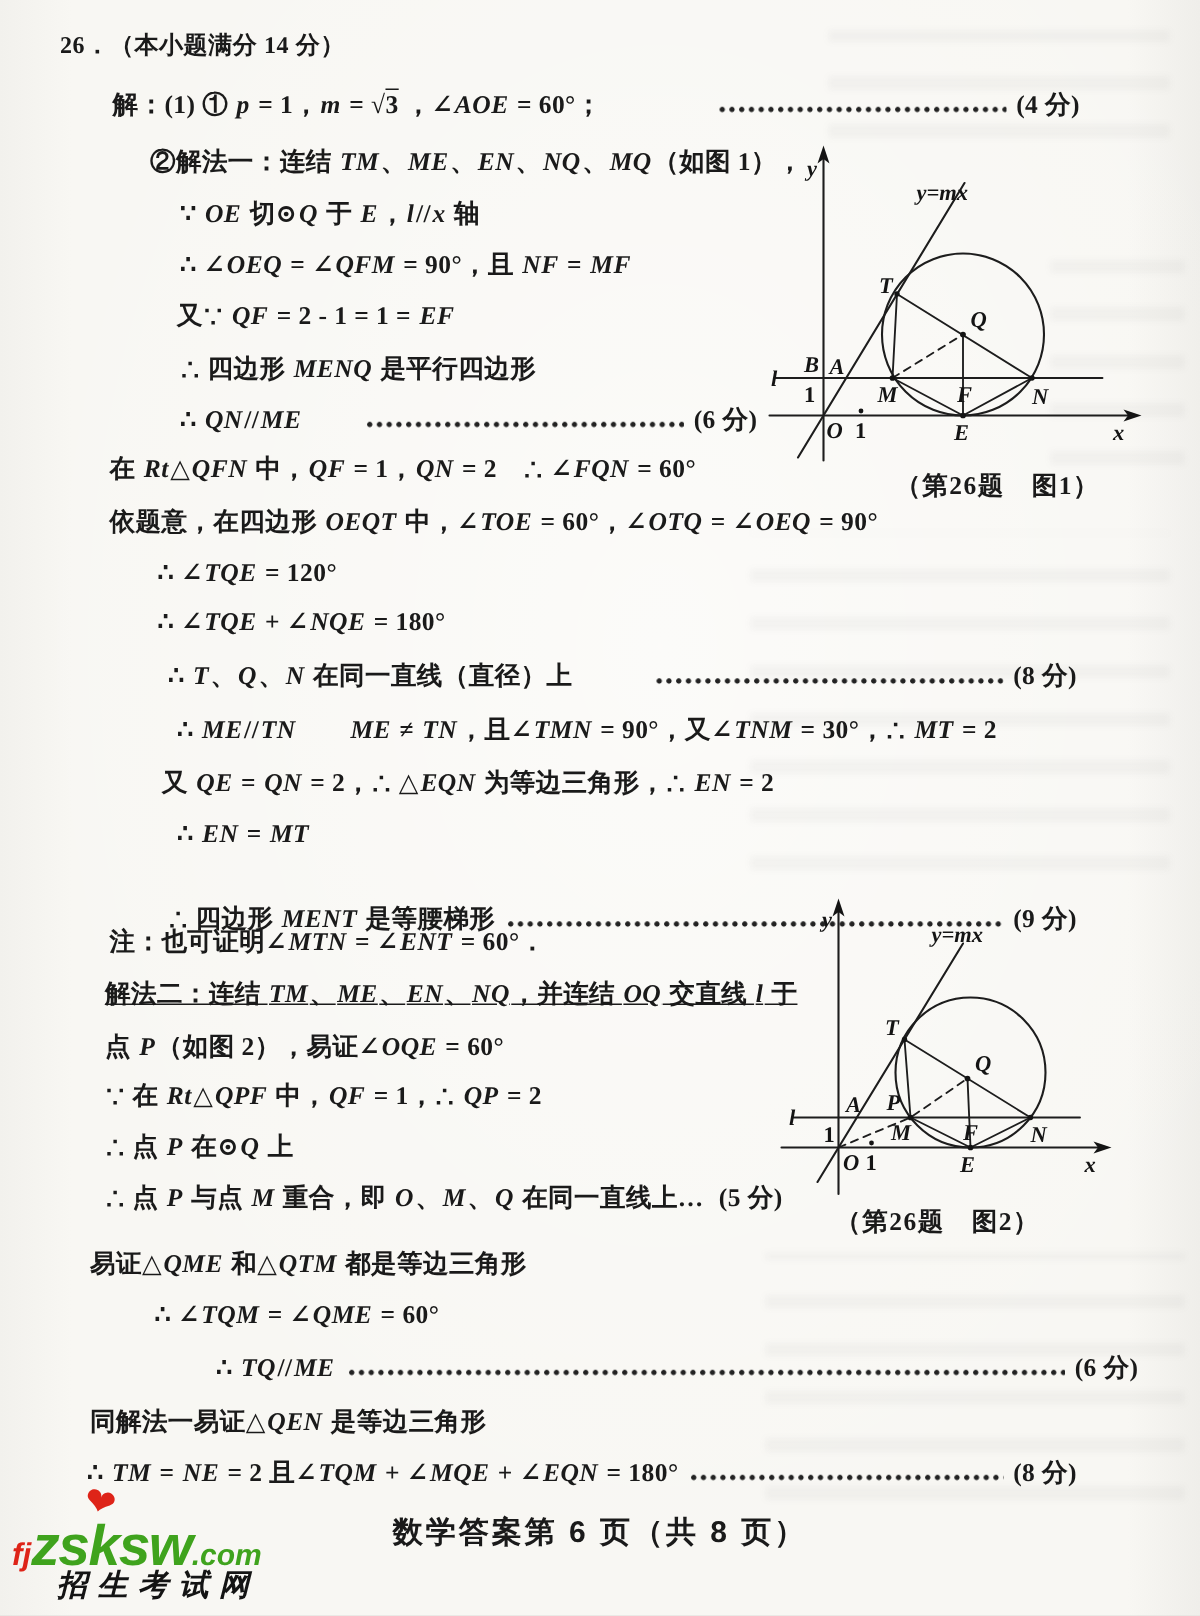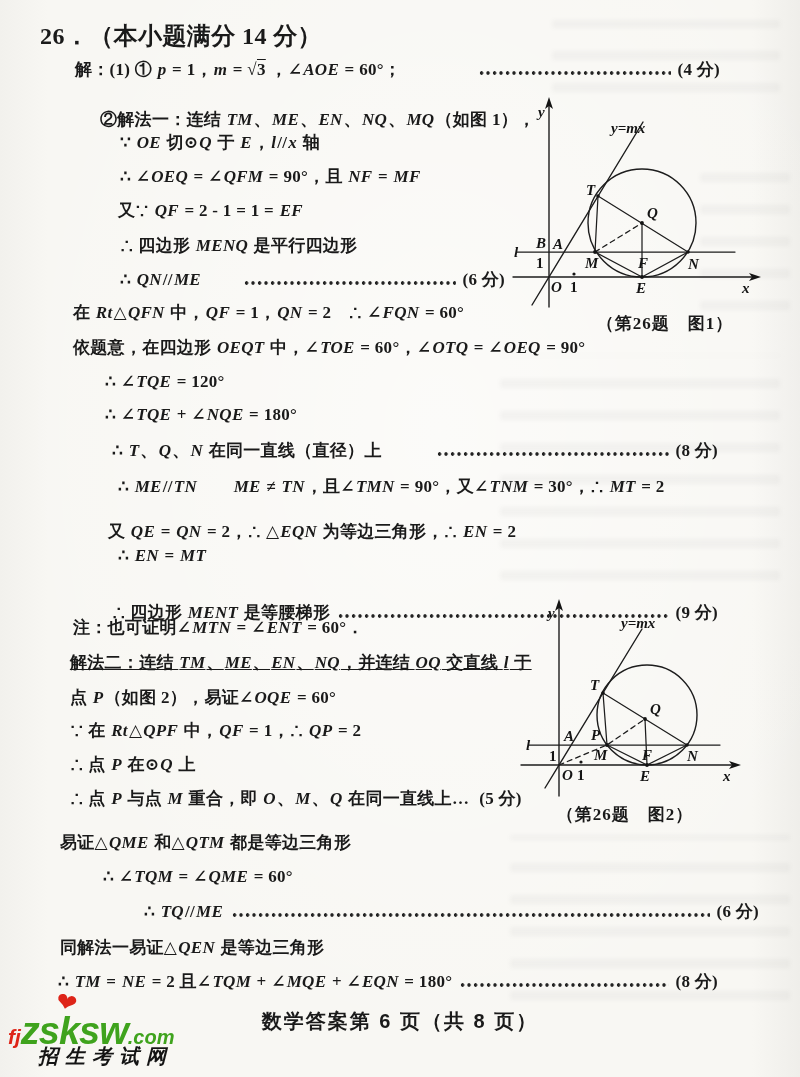--- a/index.html
+++ b/index.html
@@ -7,21 +7,21 @@
     position:relative;width:800px;height:1077px;margin:0 auto;overflow:hidden;
     background:
       radial-gradient(ellipse at 55% 40%, rgba(255,255,255,.5), rgba(0,0,0,0) 70%),
       linear-gradient(90deg, #f2f1ed 0%, #f8f7f3 6%, #f8f7f3 94%, #efeeea 100%),
       #f7f6f2;
     font-family:"Liberation Serif","DejaVu Serif",serif;
     color:#1a1a1a;
   }
   .ghost{position:absolute;filter:blur(2px);opacity:.55;pointer-events:none;
     background:repeating-linear-gradient(0deg, rgba(110,110,110,.10) 0 9px, rgba(0,0,0,0) 9px 32px);}
-  .hline{position:absolute;font-size:24px;font-weight:600;letter-spacing:.4px;white-space:nowrap;}
+  .hline{position:absolute;font-size:16px;font-weight:600;letter-spacing:.4px;white-space:nowrap;}
   .mline{position:absolute;font-size:17px;font-weight:600;letter-spacing:.3px;white-space:nowrap;
          display:flex;align-items:baseline;}
   .mline .t{white-space:pre;}
   .mline i{font-family:"Liberation Serif",serif;font-style:italic;padding:0 1px;}
   .r{text-decoration:overline;}
   .dots{flex:1 1 auto;align-self:flex-end;height:13px;margin:0 6px 4px 8px;
     background-image:radial-gradient(circle at 2.5px 9px, #222 1.5px, rgba(0,0,0,0) 2px);
     background-size:6.5px 13px;background-repeat:repeat-x;}
   .score{white-space:nowrap;}
   .inline .score{margin-left:10px;}
@@ -57,21 +57,21 @@
 
   <div class="hline" style="top:20px;left:40px;">
     <span class="t mathify">26．（本小题满分 14 分）</span>
   </div>
 
   <div class="mline" style="top:58px;left:75px;width:645px;">
     <span class="t mathify">解：(1) ① <i>p</i> = 1，<i>m</i> = √<span class="r">3</span> ，∠<i>AOE</i> = 60°；</span>
     <span class="dots" style="margin-left:78px;"></span>
     <span class="score mathify">(4 分)</span>
   </div>
-  <div class="mline" style="top:108px;left:100px;">
+  <div class="mline" style="top:96px;left:100px;">
     <span class="t mathify">②解法一：连结 <i>TM</i>、<i>ME</i>、<i>EN</i>、<i>NQ</i>、<i>MQ</i>（如图 1），</span>
   </div>
   <div class="mline" style="top:131px;left:120px;">
     <span class="t mathify">∵ <i>OE</i> 切⊙<i>Q</i> 于 <i>E</i>，<i>l</i>//<i>x</i> 轴</span>
   </div>
   <div class="mline" style="top:165px;left:120px;">
     <span class="t mathify">∴ ∠<i>OEQ</i> = ∠<i>QFM</i> = 90°，且 <i>NF</i> = <i>MF</i></span>
   </div>
   <div class="mline" style="top:199px;left:118px;">
     <span class="t mathify">又∵ <i>QF</i> = 2 - 1 = 1 = <i>EF</i></span>
@@ -97,21 +97,21 @@
     <span class="t mathify">∴ ∠<i>TQE</i> + ∠<i>NQE</i> = 180°</span>
   </div>
   <div class="mline" style="top:439px;left:112px;width:606px;">
     <span class="t mathify">∴ <i>T</i>、<i>Q</i>、<i>N</i> 在同一直线（直径）上</span>
     <span class="dots" style="margin-left:55px;"></span>
     <span class="score mathify">(8 分)</span>
   </div>
   <div class="mline" style="top:475px;left:118px;">
     <span class="t mathify">∴ <i>ME</i>//<i>TN</i>　　<i>ME</i> ≠ <i>TN</i>，且∠<i>TMN</i> = 90°，又∠<i>TNM</i> = 30°，∴ <i>MT</i> = 2</span>
   </div>
-  <div class="mline" style="top:510px;left:108px;margin-top:10px;">
+  <div class="mline" style="top:510px;left:108px;">
     <span class="t mathify">又 <i>QE</i> = <i>QN</i> = 2，∴ △<i>EQN</i> 为等边三角形，∴ <i>EN</i> = 2</span>
   </div>
   <div class="mline" style="top:545px;left:118px;">
     <span class="t mathify">∴ <i>EN</i> = <i>MT</i></span>
   </div>
   <div class="mline" style="top:601px;left:112px;width:606px;">
     <span class="t mathify">∴ 四边形 <i>MENT</i> 是等腰梯形</span>
     <span class="dots"></span>
     <span class="score mathify">(9 分)</span>
   </div>

